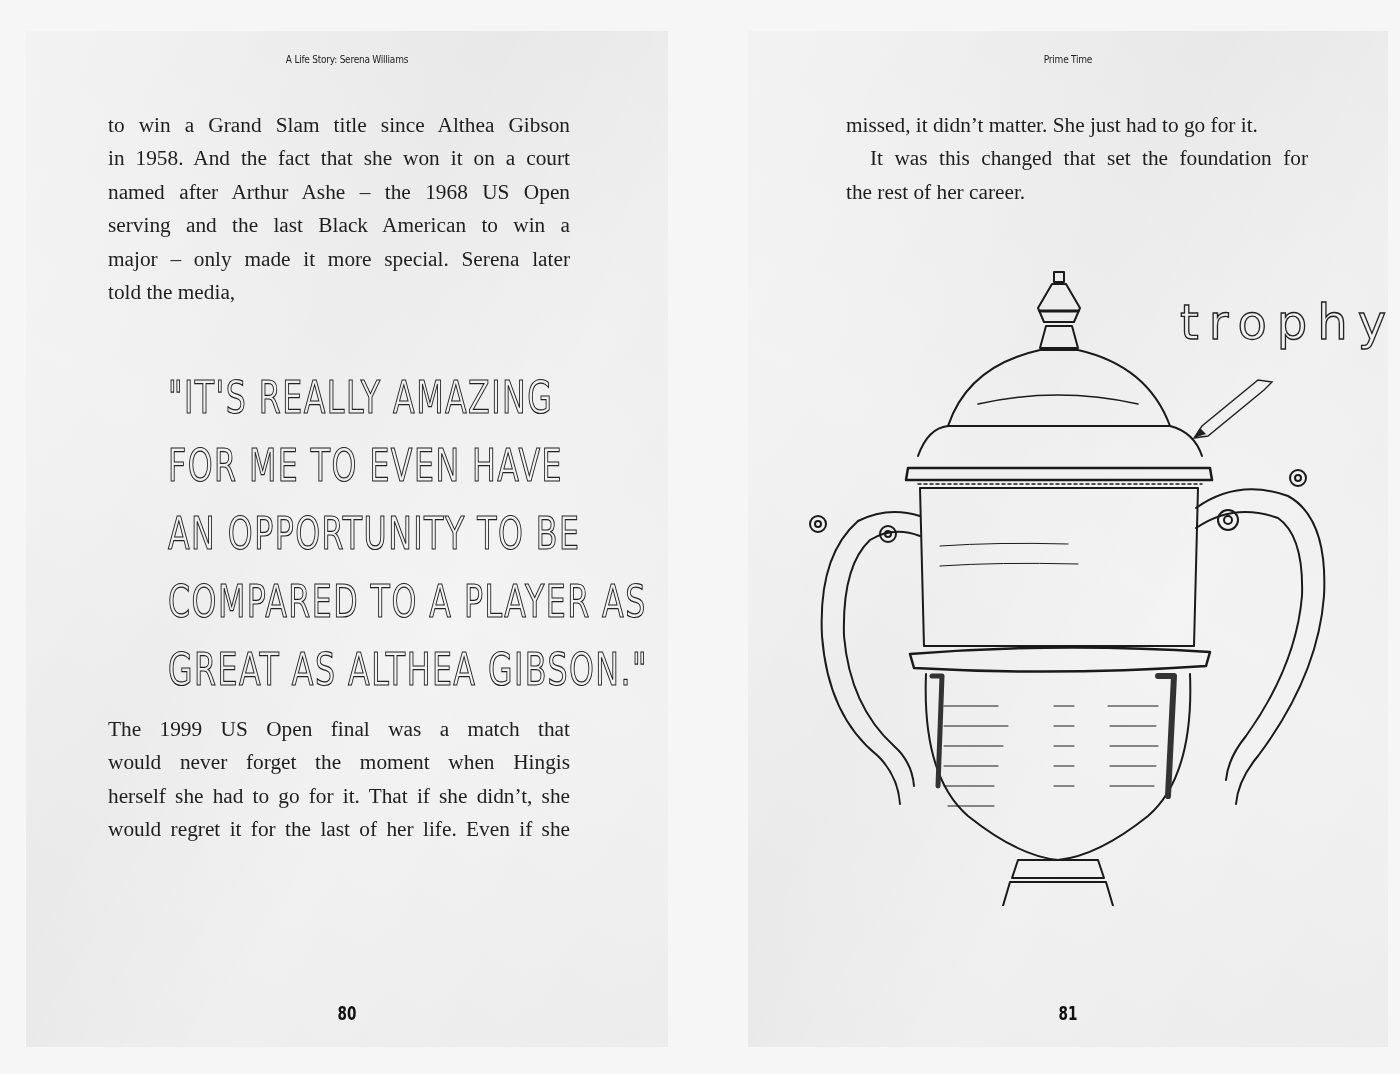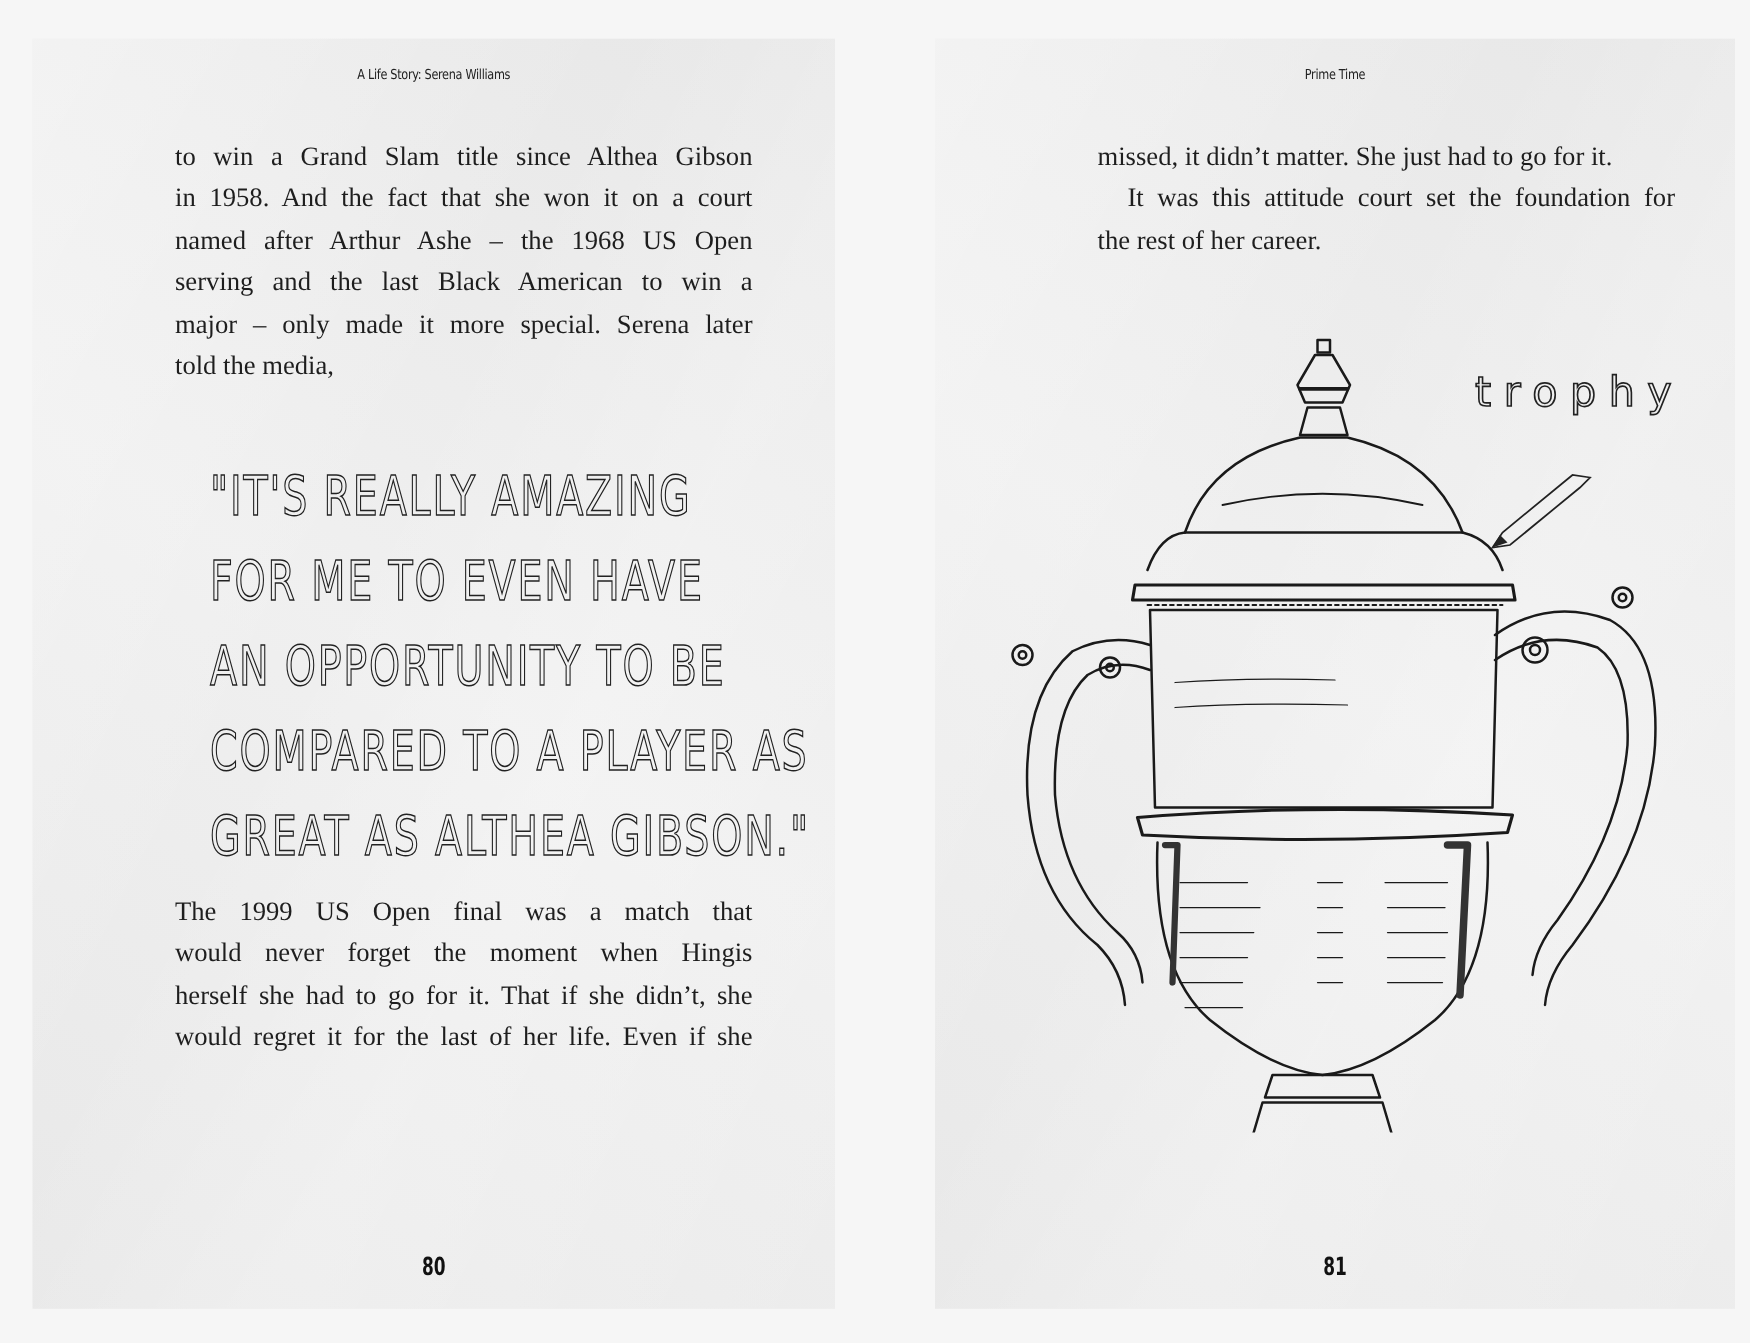--- a/index.html
+++ b/index.html
@@ -39,21 +39,20 @@
     font-size: 20px;
     transform: scaleX(0.68);
     color: #111;
   }
   .body-text {
     position: absolute;
     font-size: 21.3px;
     line-height: 33.4px;
     text-align: justify;
     color: #1e1e1e;
-    margin-left: 32px;
   }
   .body-text p { margin: 0; }
   .body-text .indent { text-indent: 24px; }
   .last-justify { text-align-last: justify; }
 
   .left-top { left: 82px; top: 78px; width: 462px; }
   .left-bottom { left: 82px; top: 682px; width: 462px; }
   .right-top { left: 98px; top: 78px; width: 462px; }
 
   .quote {
@@ -69,21 +68,21 @@
     transform: scaleX(0.72);
     transform-origin: center top;
     white-space: nowrap;
   }
   .quote span { display: block; }
 
   .illustration { position: absolute; left: 50px; top: 225px; width: 560px; height: 650px; }
   .trophy-label {
     position: absolute; left: 382px; top: 38px;
     font-family: "DejaVu Sans", sans-serif;
-    font-size: 33px;
+    font-size: 48px;
     letter-spacing: 10px;
     color: transparent;
     -webkit-text-stroke: 1.3px #222;
   }
 </style>
 </head>
 <body>
 
 <div class="page page-left">
   <div class="running-head">A Life Story: Serena Williams</div>
@@ -113,21 +112,21 @@
   </div>
 
   <div class="page-number">80</div>
 </div>
 
 <div class="page page-right">
   <div class="running-head">Prime Time</div>
 
   <div class="body-text right-top">
     <p>missed, it didn’t matter. She just had to go for it.</p>
-    <p class="indent last-justify">It was this attitude court set the foundation for</p>
+    <p class="indent last-justify">It was this changed that set the foundation for</p>
     <p>the rest of her career.</p>
   </div>
 
   <div class="illustration">
     <div class="trophy-label">trophy</div>
 
     <svg style="position:absolute;left:390px;top:120px" width="90" height="70" viewBox="0 0 90 70">
       <path d="M84 6 L70 4 L14 50 L6 62 L20 60 L76 14 Z" fill="none" stroke="#222" stroke-width="1.4"></path>
       <path d="M6 62 L12 52 L18 58 Z" fill="#222"></path>
     </svg>

